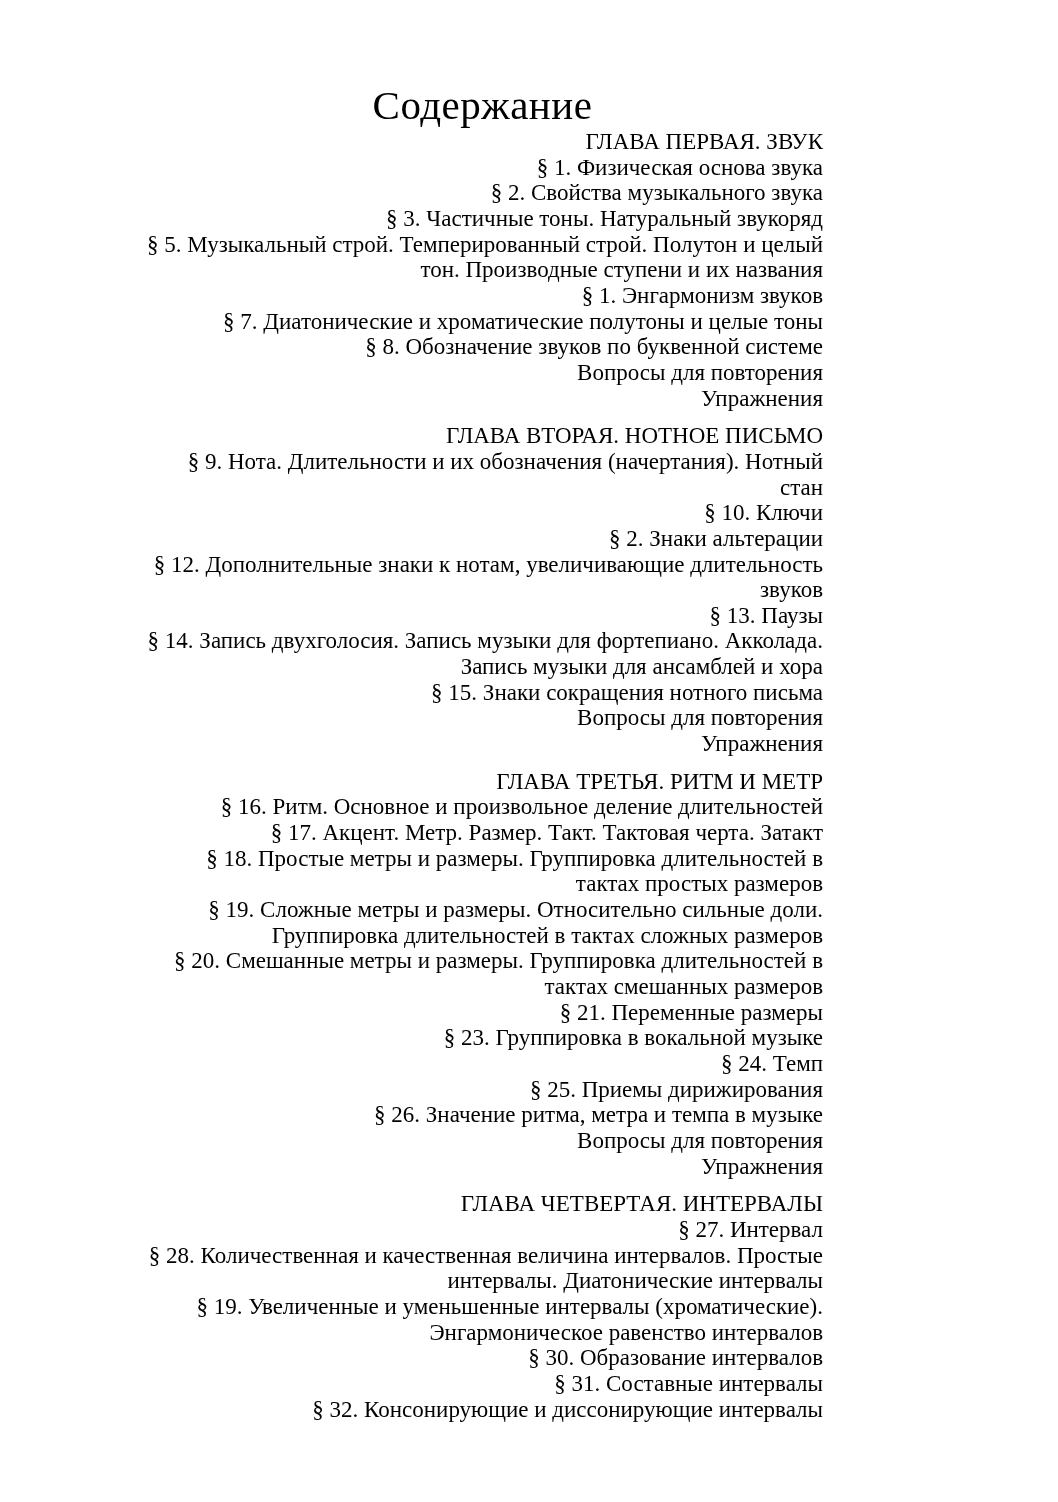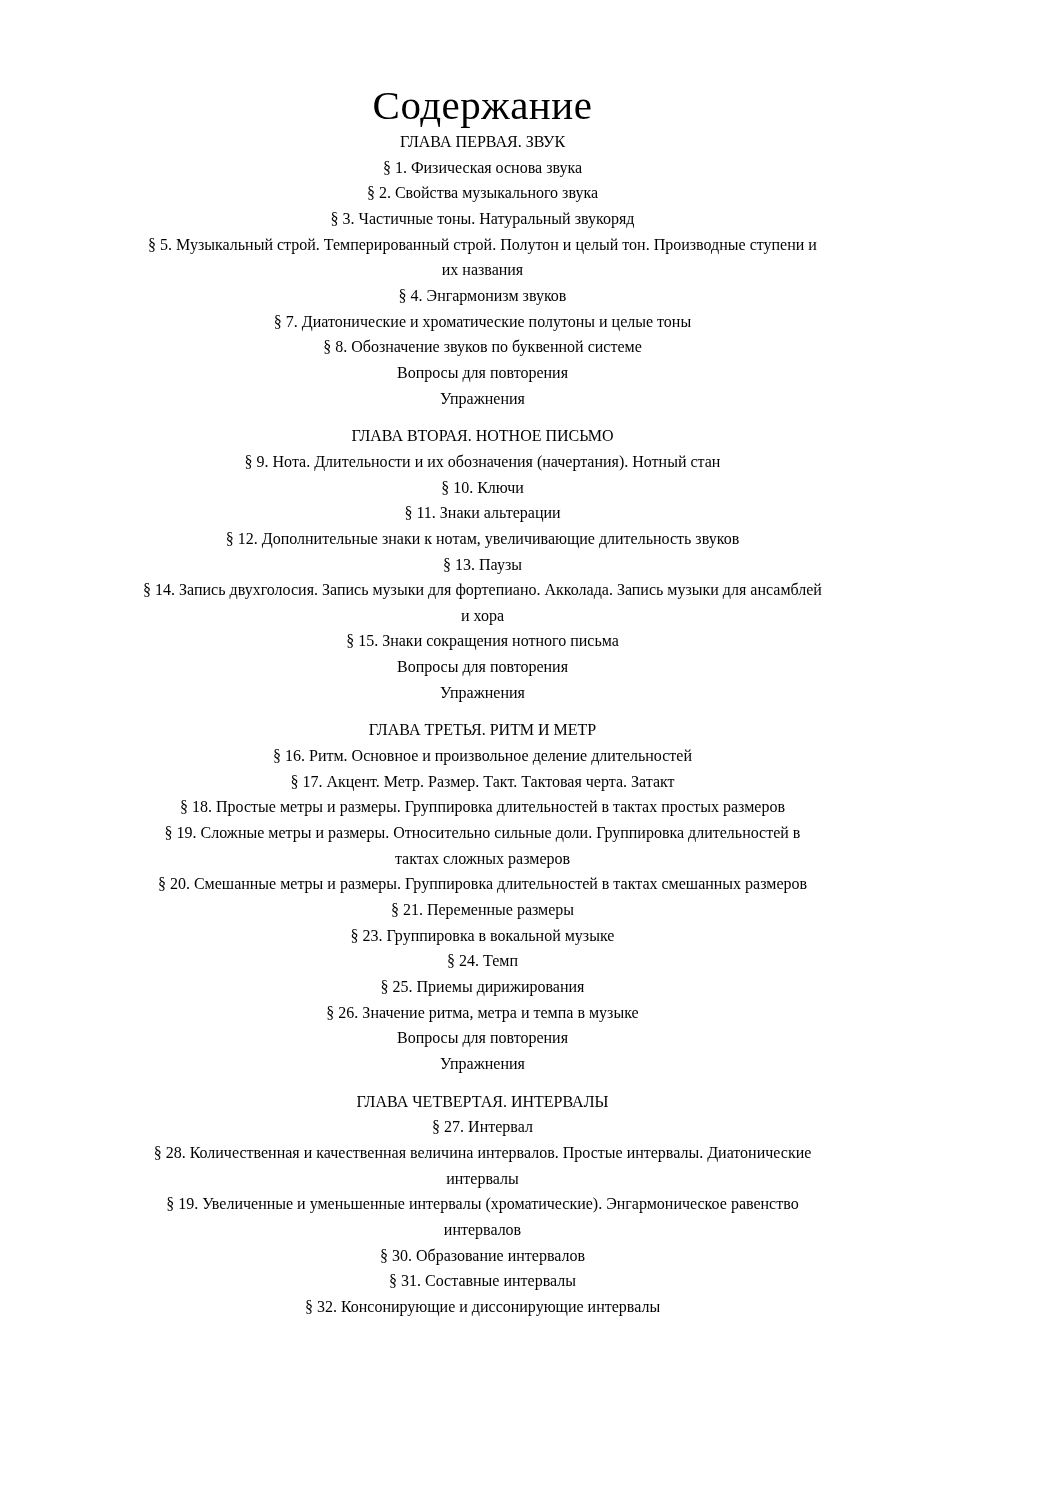--- a/index.html
+++ b/index.html
@@ -37,50 +37,50 @@
   }
   .chapter {
     margin: 0;
     padding: 0;
   }
   .chapter + .chapter {
     margin-top: 12px;
   }
   .chapter-heading,
   .toc-item {
-    font-size: 16px;
+    font-size: 23px;
     line-height: 25.65px;
     font-weight: normal;
-    text-align: center;
+    text-align: right;
     word-spacing: normal;
   }
 </style>
 </head>
 <body>
 
 <div class="page">
   <h1 class="title">Содержание</h1>
   <div class="toc" id="toc">
       <section class="chapter">
         <div class="chapter-heading">ГЛАВА ПЕРВАЯ. ЗВУК</div>
         <div class="toc-item">§ 1. Физическая основа звука</div>
         <div class="toc-item">§ 2. Свойства музыкального звука</div>
         <div class="toc-item">§ 3. Частичные тоны. Натуральный звукоряд</div>
         <div class="toc-item">§ 5. Музыкальный строй. Темперированный строй. Полутон и целый тон. Производные ступени и их названия</div>
-        <div class="toc-item">§ 4. Энгармонизм звуков</div>
+        <div class="toc-item">§ 1. Энгармонизм звуков</div>
         <div class="toc-item">§ 7. Диатонические и хроматические полутоны и целые тоны</div>
         <div class="toc-item">§ 8. Обозначение звуков по буквенной системе</div>
         <div class="toc-item">Вопросы для повторения</div>
         <div class="toc-item">Упражнения</div>
       </section>
       <section class="chapter">
         <div class="chapter-heading">ГЛАВА ВТОРАЯ. НОТНОЕ ПИСЬМО</div>
         <div class="toc-item">§ 9. Нота. Длительности и их обозначения (начертания). Нотный стан</div>
         <div class="toc-item">§ 10. Ключи</div>
-        <div class="toc-item">§ 11. Знаки альтерации</div>
+        <div class="toc-item">§ 2. Знаки альтерации</div>
         <div class="toc-item">§ 12. Дополнительные знаки к нотам, увеличивающие длительность звуков</div>
         <div class="toc-item">§ 13. Паузы</div>
         <div class="toc-item">§ 14. Запись двухголосия. Запись музыки для фортепиано. Акколада. Запись музыки для ансамблей и хора</div>
         <div class="toc-item">§ 15. Знаки сокращения нотного письма</div>
         <div class="toc-item">Вопросы для повторения</div>
         <div class="toc-item">Упражнения</div>
       </section>
       <section class="chapter">
         <div class="chapter-heading">ГЛАВА ТРЕТЬЯ. РИТМ И МЕТР</div>
         <div class="toc-item">§ 16. Ритм. Основное и произвольное деление длительностей</div>

